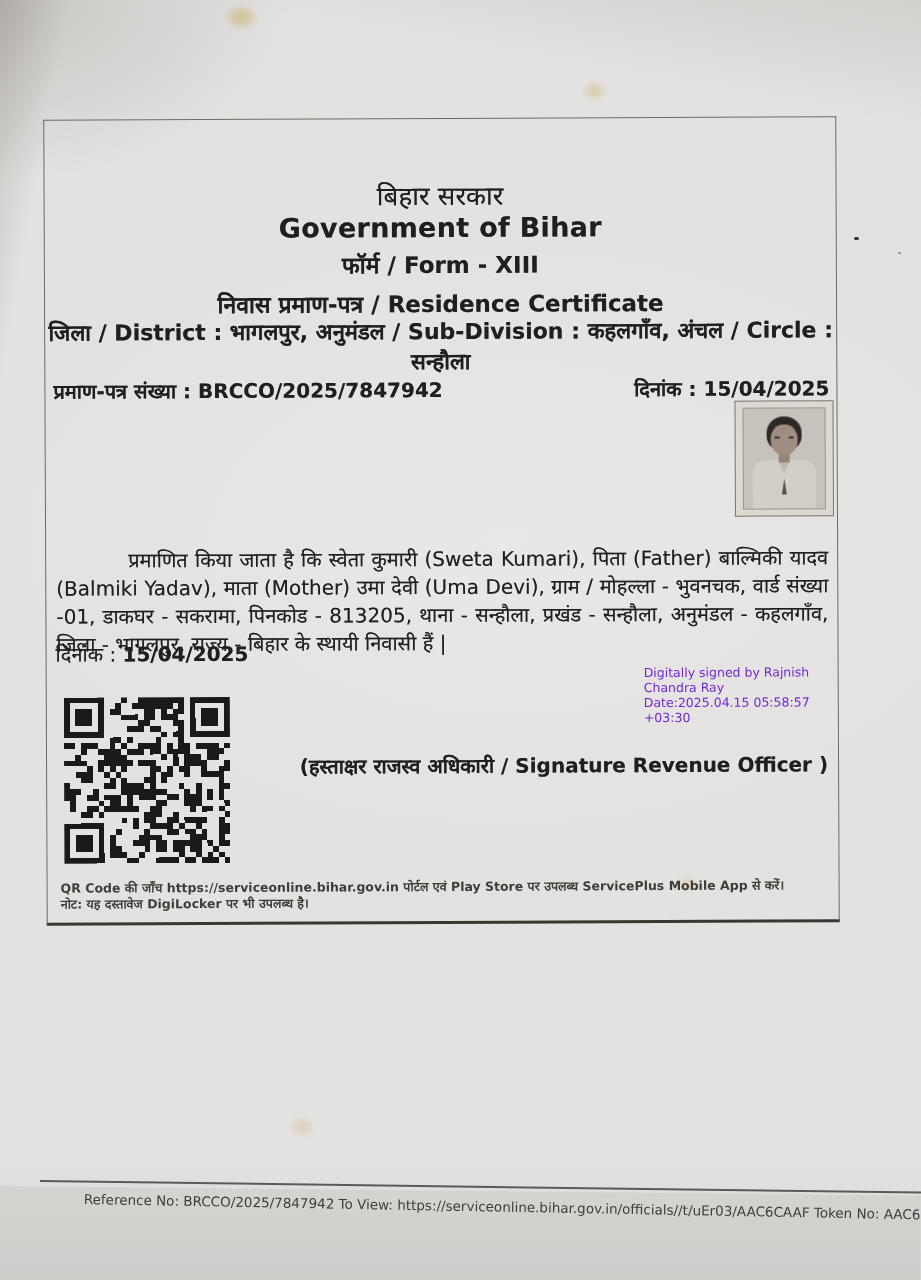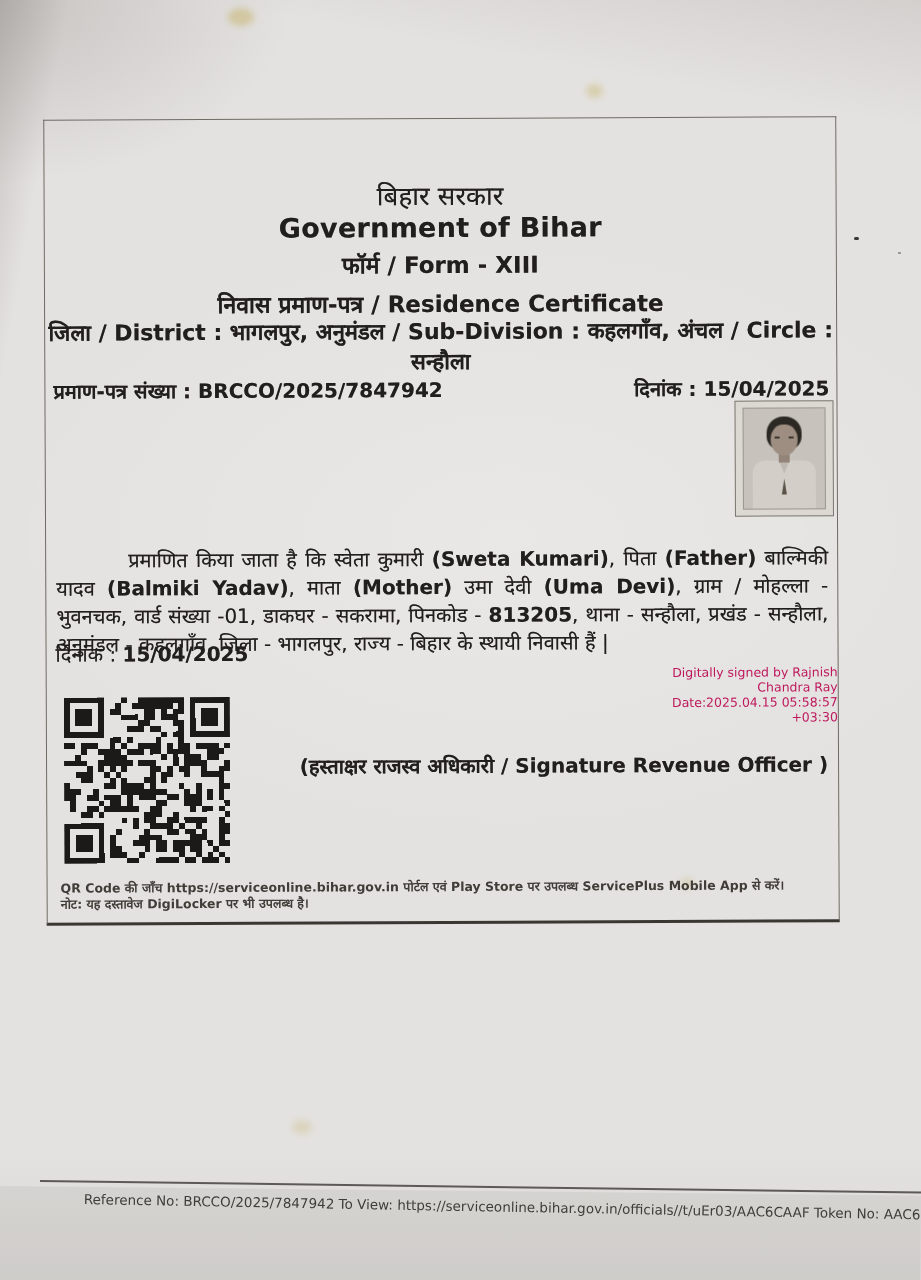--- a/index.html
+++ b/index.html
@@ -55,26 +55,26 @@
   .photo-inner .face{position:absolute;left:27px;top:16px;width:27px;height:31px;background:#9d8e81;border-radius:46% 46% 50% 50%;}
   .photo-inner .eyes{position:absolute;left:31px;top:28px;width:19px;height:2px;
     background:linear-gradient(90deg,#3d362f 0 5px,transparent 5px 14px,#3d362f 14px 19px);}
   .photo-inner .neck{position:absolute;left:35px;top:45px;width:11px;height:9px;background:#93847a;}
   .photo-inner .shirt{position:absolute;left:9px;top:52px;width:63px;height:48px;background:#d3cfc8;border-radius:12px 12px 0 0;}
   .photo-inner .collar{position:absolute;left:35px;top:52px;width:11px;height:13px;background:#bdb8b0;clip-path:polygon(0 0,100% 0,50% 100%);}
   .photo-inner .pendant{position:absolute;left:38px;top:70px;width:5px;height:16px;background:#5a5248;clip-path:polygon(50% 0,100% 100%,0 100%);}
 
   .body-text{position:absolute;left:10px;top:426px;width:772px;margin:0;
     font-size:20px;line-height:28px;text-align:justify;text-indent:72px;}
-  .body-text .b{font-weight:bold;}
+  .body-text .b{font-weight:normal;}
 
   .place-block{position:absolute;left:9px;top:521px;font-size:20px;line-height:27px;}
   .place-block .b{font-weight:bold;}
 
-  .digi-sig{position:absolute;left:597px;top:547px;font-size:12.5px;line-height:15px;color:#be185d;text-align:right;}
+  .digi-sig{position:absolute;left:597px;top:547px;font-size:12.5px;line-height:15px;color:#6d28d9;}
 
   .sig-caption{position:absolute;right:10px;top:633px;font-size:20px;font-weight:bold;}
 
   .qr{position:absolute;left:17px;top:577px;width:166px;height:166px;}
   .qr svg{width:100%;height:100%;display:block;}
 
   .qr-note{position:absolute;left:13px;top:760px;font-size:12.5px;line-height:16px;
     font-weight:600;color:#403d39;}
 
   

